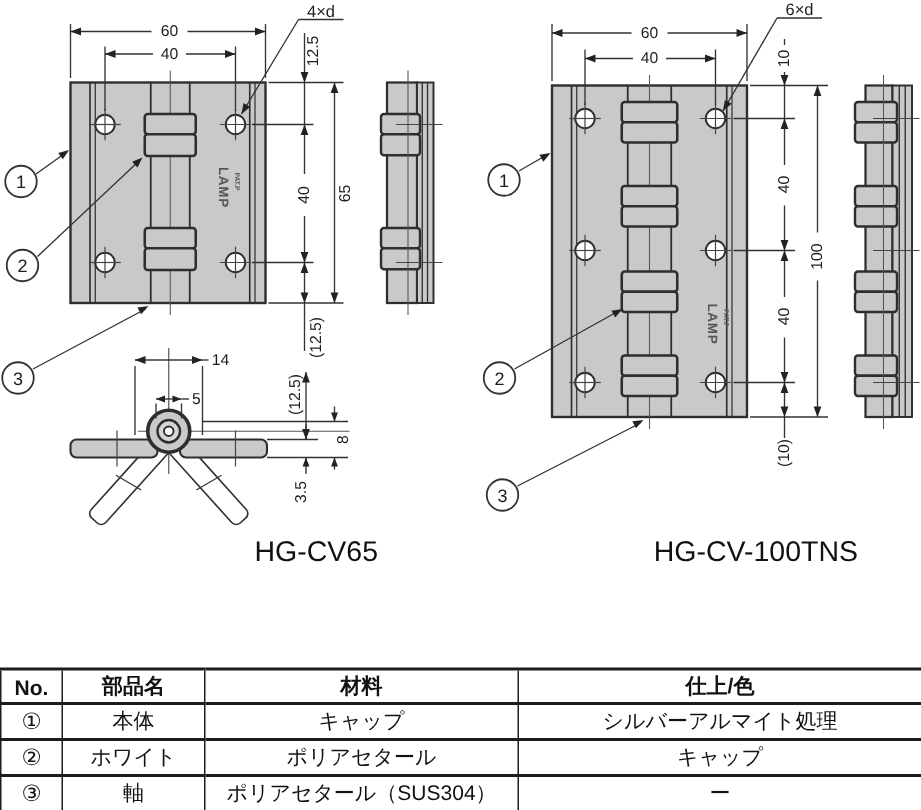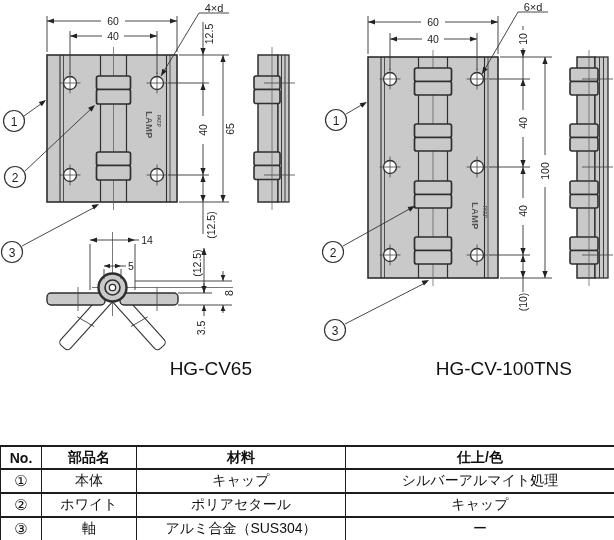--- a/index.html
+++ b/index.html
@@ -375,18 +375,18 @@
     </tr>
     <tr>
       <td class="circ-num">②</td>
       <td>ホワイト</td>
       <td>ポリアセタール</td>
       <td>キャップ</td>
     </tr>
     <tr>
       <td class="circ-num">③</td>
       <td>軸</td>
-      <td>アルミ合金（SUS304）</td>
+      <td>ポリアセタール（SUS304）</td>
       <td>ー</td>
     </tr>
   </tbody>
     </table>
 </div>
 
 </body></html>

